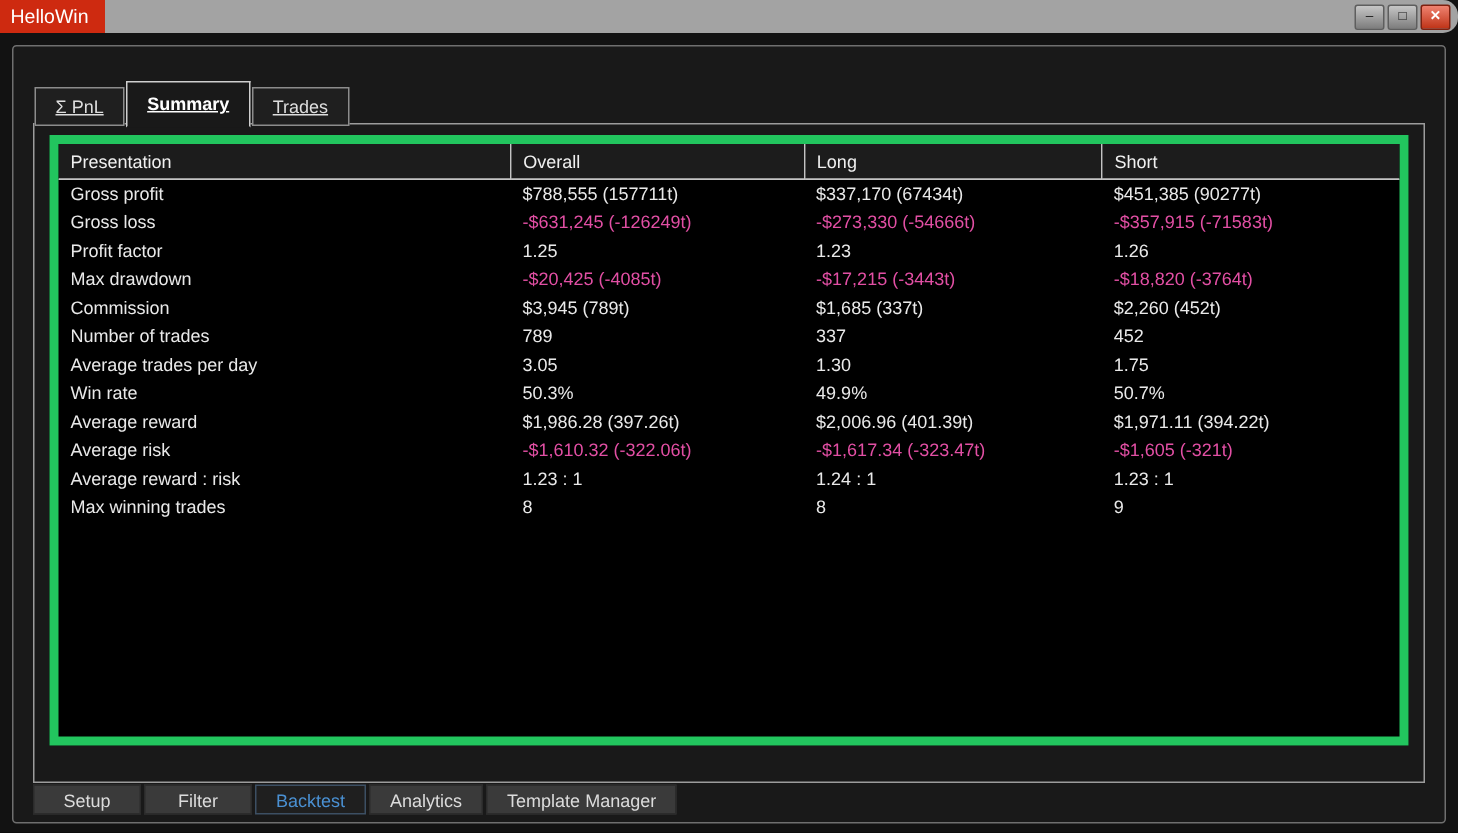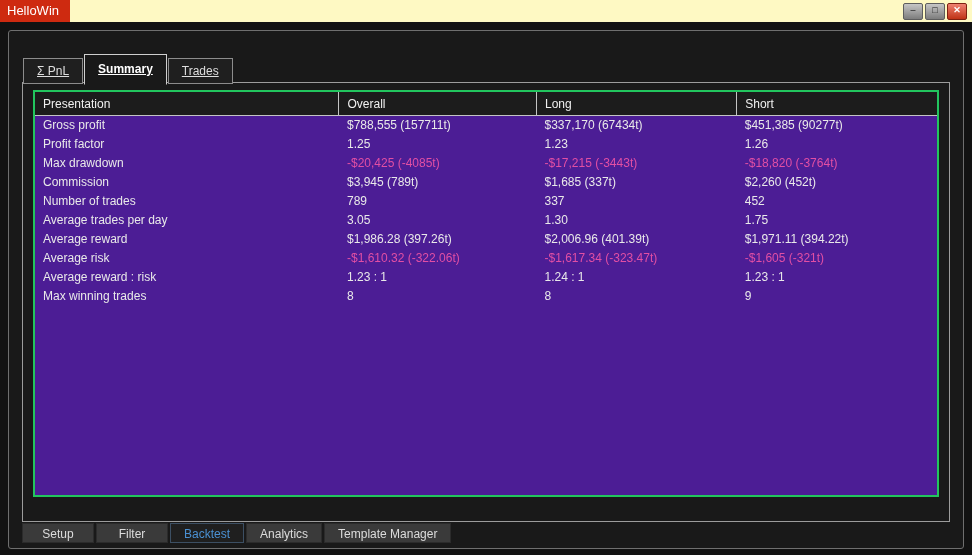--- a/index.html
+++ b/index.html
@@ -7,21 +7,21 @@
     width: 972px; height: 555px;
     background: #0e0e0e;
     font-family: "Liberation Sans", sans-serif;
     font-size: 12px;
     color: #e8e8e8;
     overflow: hidden;
   }
   #app { position: relative; width: 972px; height: 555px; background: #121212; }
 
   
-  .titlebar { position: absolute; top: 0; left: 0; width: 100%; height: 22px; background: #fef9c3; }
+  .titlebar { position: absolute; top: 0; left: 0; width: 100%; height: 22px; background: #a3a3a3; border-radius: 10px; }
   .title-badge {
     position: absolute; left: 0; top: 0; height: 22px;
     background: var(--badge, #ce2a10); color: #fff;
     font-size: 13px; line-height: 22px; padding: 0 11px 0 7px;
   }
   .win-controls { position: absolute; right: 5px; top: 3px; display: flex; gap: 2px; }
   .win-btn {
     width: 18px; height: 15px; border: 1px solid #5e5e5e; border-radius: 2px;
     background: linear-gradient(#c6c6c6, #7d7d7d);
     color: #151515; font-size: 9px; line-height: 13px; text-align: center; cursor: default;
@@ -53,21 +53,21 @@
 
   
   .tab-page {
     position: absolute; left: 13px; top: 51px; width: 926px; height: 438px;
     border: 1px solid #9c9c9c; background: #191919; z-index: 1;
   }
 
   
   .table-wrap {
     position: absolute; left: 10px; right: 10px; top: 7px; bottom: 24px;
-    border: 2px solid #22c55e; overflow: hidden; background: #4c1d95;
+    border: 6px solid #22c55e; overflow: hidden; background: #000000;
   }
   table { width: 100%; border-collapse: collapse; table-layout: fixed; }
   col.c0 { width: 33.7%; } col.c1 { width: 21.9%; } col.c2 { width: 22.2%; } col.c3 { width: 22.2%; }
   thead th {
     font-weight: normal; text-align: left; color: #f0f0f0;
     padding: 4px 8px; height: 15px;
     border-right: 1px solid #c4c4c4; border-bottom: 1px solid #c4c4c4;
     background: #1c1c1c; white-space: nowrap; overflow: hidden;
   }
   thead th:last-child { border-right: none; }
@@ -135,20 +135,26 @@
             </tr>
           </thead>
           <tbody>
               <tr>
                 <td>Gross profit</td>
                 <td>$788,555 (157711t)</td>
                 <td>$337,170 (67434t)</td>
                 <td>$451,385 (90277t)</td>
               </tr>
               <tr>
+                <td>Gross loss</td>
+                <td class="neg">-$631,245 (-126249t)</td>
+                <td class="neg">-$273,330 (-54666t)</td>
+                <td class="neg">-$357,915 (-71583t)</td>
+              </tr>
+              <tr>
                 <td>Profit factor</td>
                 <td>1.25</td>
                 <td>1.23</td>
                 <td>1.26</td>
               </tr>
               <tr>
                 <td>Max drawdown</td>
                 <td class="neg">-$20,425 (-4085t)</td>
                 <td class="neg">-$17,215 (-3443t)</td>
                 <td class="neg">-$18,820 (-3764t)</td>
@@ -163,20 +169,26 @@
                 <td>Number of trades</td>
                 <td>789</td>
                 <td>337</td>
                 <td>452</td>
               </tr>
               <tr>
                 <td>Average trades per day</td>
                 <td>3.05</td>
                 <td>1.30</td>
                 <td>1.75</td>
+              </tr>
+              <tr>
+                <td>Win rate</td>
+                <td>50.3%</td>
+                <td>49.9%</td>
+                <td>50.7%</td>
               </tr>
               <tr>
                 <td>Average reward</td>
                 <td>$1,986.28 (397.26t)</td>
                 <td>$2,006.96 (401.39t)</td>
                 <td>$1,971.11 (394.22t)</td>
               </tr>
               <tr>
                 <td>Average risk</td>
                 <td class="neg">-$1,610.32 (-322.06t)</td>

